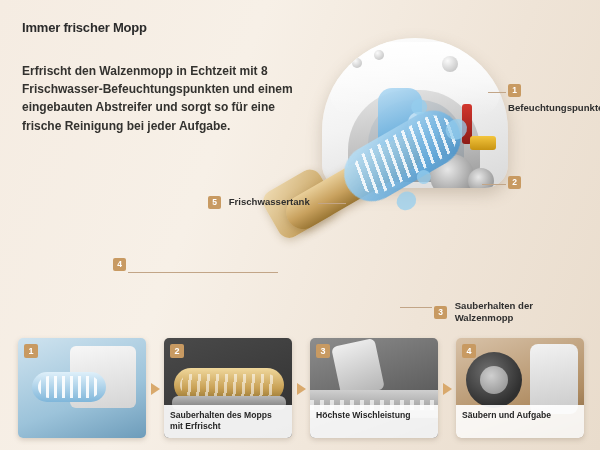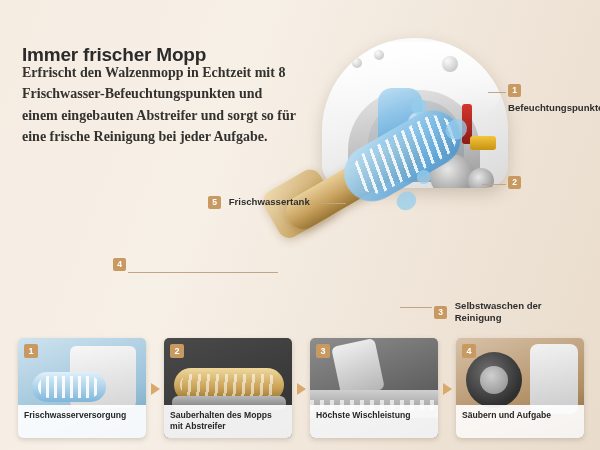--- a/index.html
+++ b/index.html
@@ -18,37 +18,36 @@
     width: 600px;
     height: 450px;
     background: linear-gradient(110deg, #f5ece2 0%, #f7f0e7 35%, #efe4d7 70%, #e9dccc 100%);
     overflow: hidden;
   }
 
   
   .headline {
     position: absolute;
     left: 22px;
-    top: 44px;
+    top: 20px;
     width: 300px;
-    font-size: 19px;
+    font-size: 13px;
     font-weight: bold;
     color: #2b2b2b;
     letter-spacing: -0.2px;
   }
   .subhead {
     position: absolute;
     left: 22px;
     top: 62px;
     width: 275px;
-    font-size: 14px;
+    font-size: 12px;
     font-weight: bold;
     line-height: 1.52;
     color: #33322f;
-    font-family: Liberation Serif, serif;
   }
 
   
   .product-area {
     position: absolute;
     left: 250px;
     top: 10px;
     width: 320px;
     height: 320px;
   }
@@ -379,21 +378,21 @@
   </div>
   <div class="lead-line" style="left:488px; top:92px; width:18px;"></div>
 
   <div class="callout below" style="left:508px; top:176px; width:74px;">
     <span class="num">2</span>
   </div>
   <div class="lead-line" style="left:482px; top:184px; width:24px;"></div>
 
   <div class="callout" style="left:434px; top:300px; width:150px;">
     <span class="num">3</span>
-    <span class="txt" style="width:108px;">Selbstwaschen der Reinigung</span>
+    <span class="txt" style="width:108px;">Sauberhalten der Walzenmopp</span>
   </div>
   <div class="lead-line" style="left:400px; top:307px; width:32px;"></div>
 
   <div class="callout below" style="left:113px; top:258px; width:130px;">
     <span class="num">4</span>
   </div>
   <div class="lead-line" style="left:128px; top:272px; width:150px;"></div>
 
   <div class="callout" style="left:208px; top:196px; width:130px;">
     <span class="num">5</span>
@@ -404,36 +403,35 @@
   <div class="steps">
 
     <div class="step">
       <div class="step-img">
         <div class="s1a"></div>
           <div class="s1b"></div>
           <div class="s1c"></div>
           <div class="s1d"></div>
       </div>
       <div class="badge">1</div>
-      <div class="caption">Frischwasserversorgung</div>
     </div>
 
     <div class="arrow">
         <span></span>
       </div>
 
     <div class="step">
       <div class="step-img">
         <div class="s2a"></div>
           <div class="s2b"></div>
           <div class="s2c"></div>
           <div class="s2d"></div>
       </div>
       <div class="badge">2</div>
-      <div class="caption">Sauberhalten des Mopps mit Abstreifer</div>
+      <div class="caption">Sauberhalten des Mopps mit Erfrischt</div>
     </div>
 
     <div class="arrow">
         <span></span>
       </div>
 
     <div class="step">
       <div class="step-img">
         <div class="s3a"></div>
           <div class="s3b"></div>

